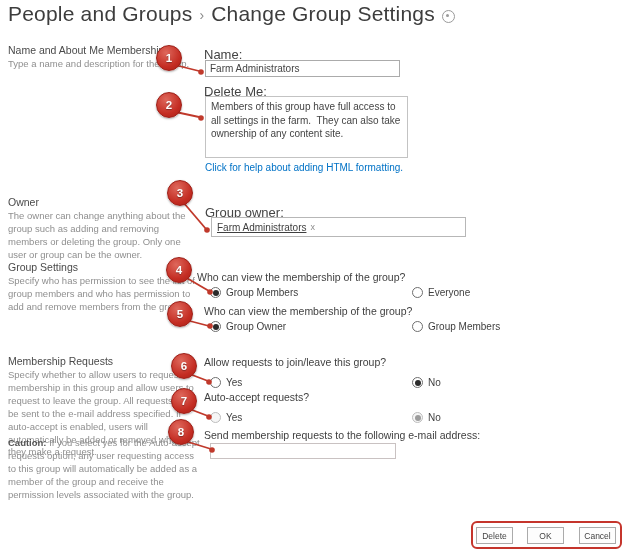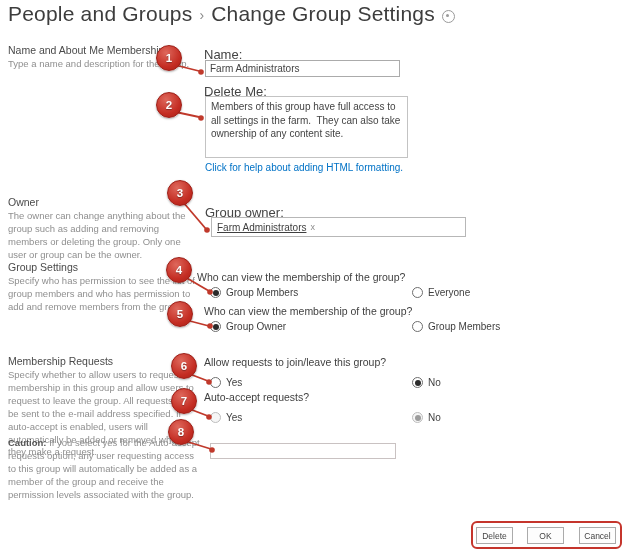--- a/index.html
+++ b/index.html
@@ -124,20 +124,21 @@
   <div class="abs question" style="left:204px;top:391px">Auto-accept requests?</div>
   <label class="opt" style="left:210px;top:412px">
     <span class="radio dis"></span>
     <span class="olabel">Yes</span>
   </label>
   <label class="opt" style="left:412px;top:412px">
     <span class="radio on dis"></span>
     <span class="olabel">No</span>
   </label>
 
+  <div class="abs question" style="left:204px;top:429px">Send membership requests to the following e-mail address:</div>
   <input class="txt" style="left: 210px; top: 443px; width: 186px; height: 16px; border-color: rgb(201, 194, 194);" value="">
 
   <div class="abs btn-outline"></div>
   <button class="btn" style="left:476px;top:527px">Delete</button>
   <button class="btn" style="left:527px;top:527px">OK</button>
   <button class="btn" style="left:579px;top:527px">Cancel</button>
 
   <svg class="lines" width="624" height="550" viewBox="0 0 624 550">
     <g stroke="#c0392b" stroke-width="1.8">
       <line x1="171" y1="64" x2="199" y2="71"></line>

